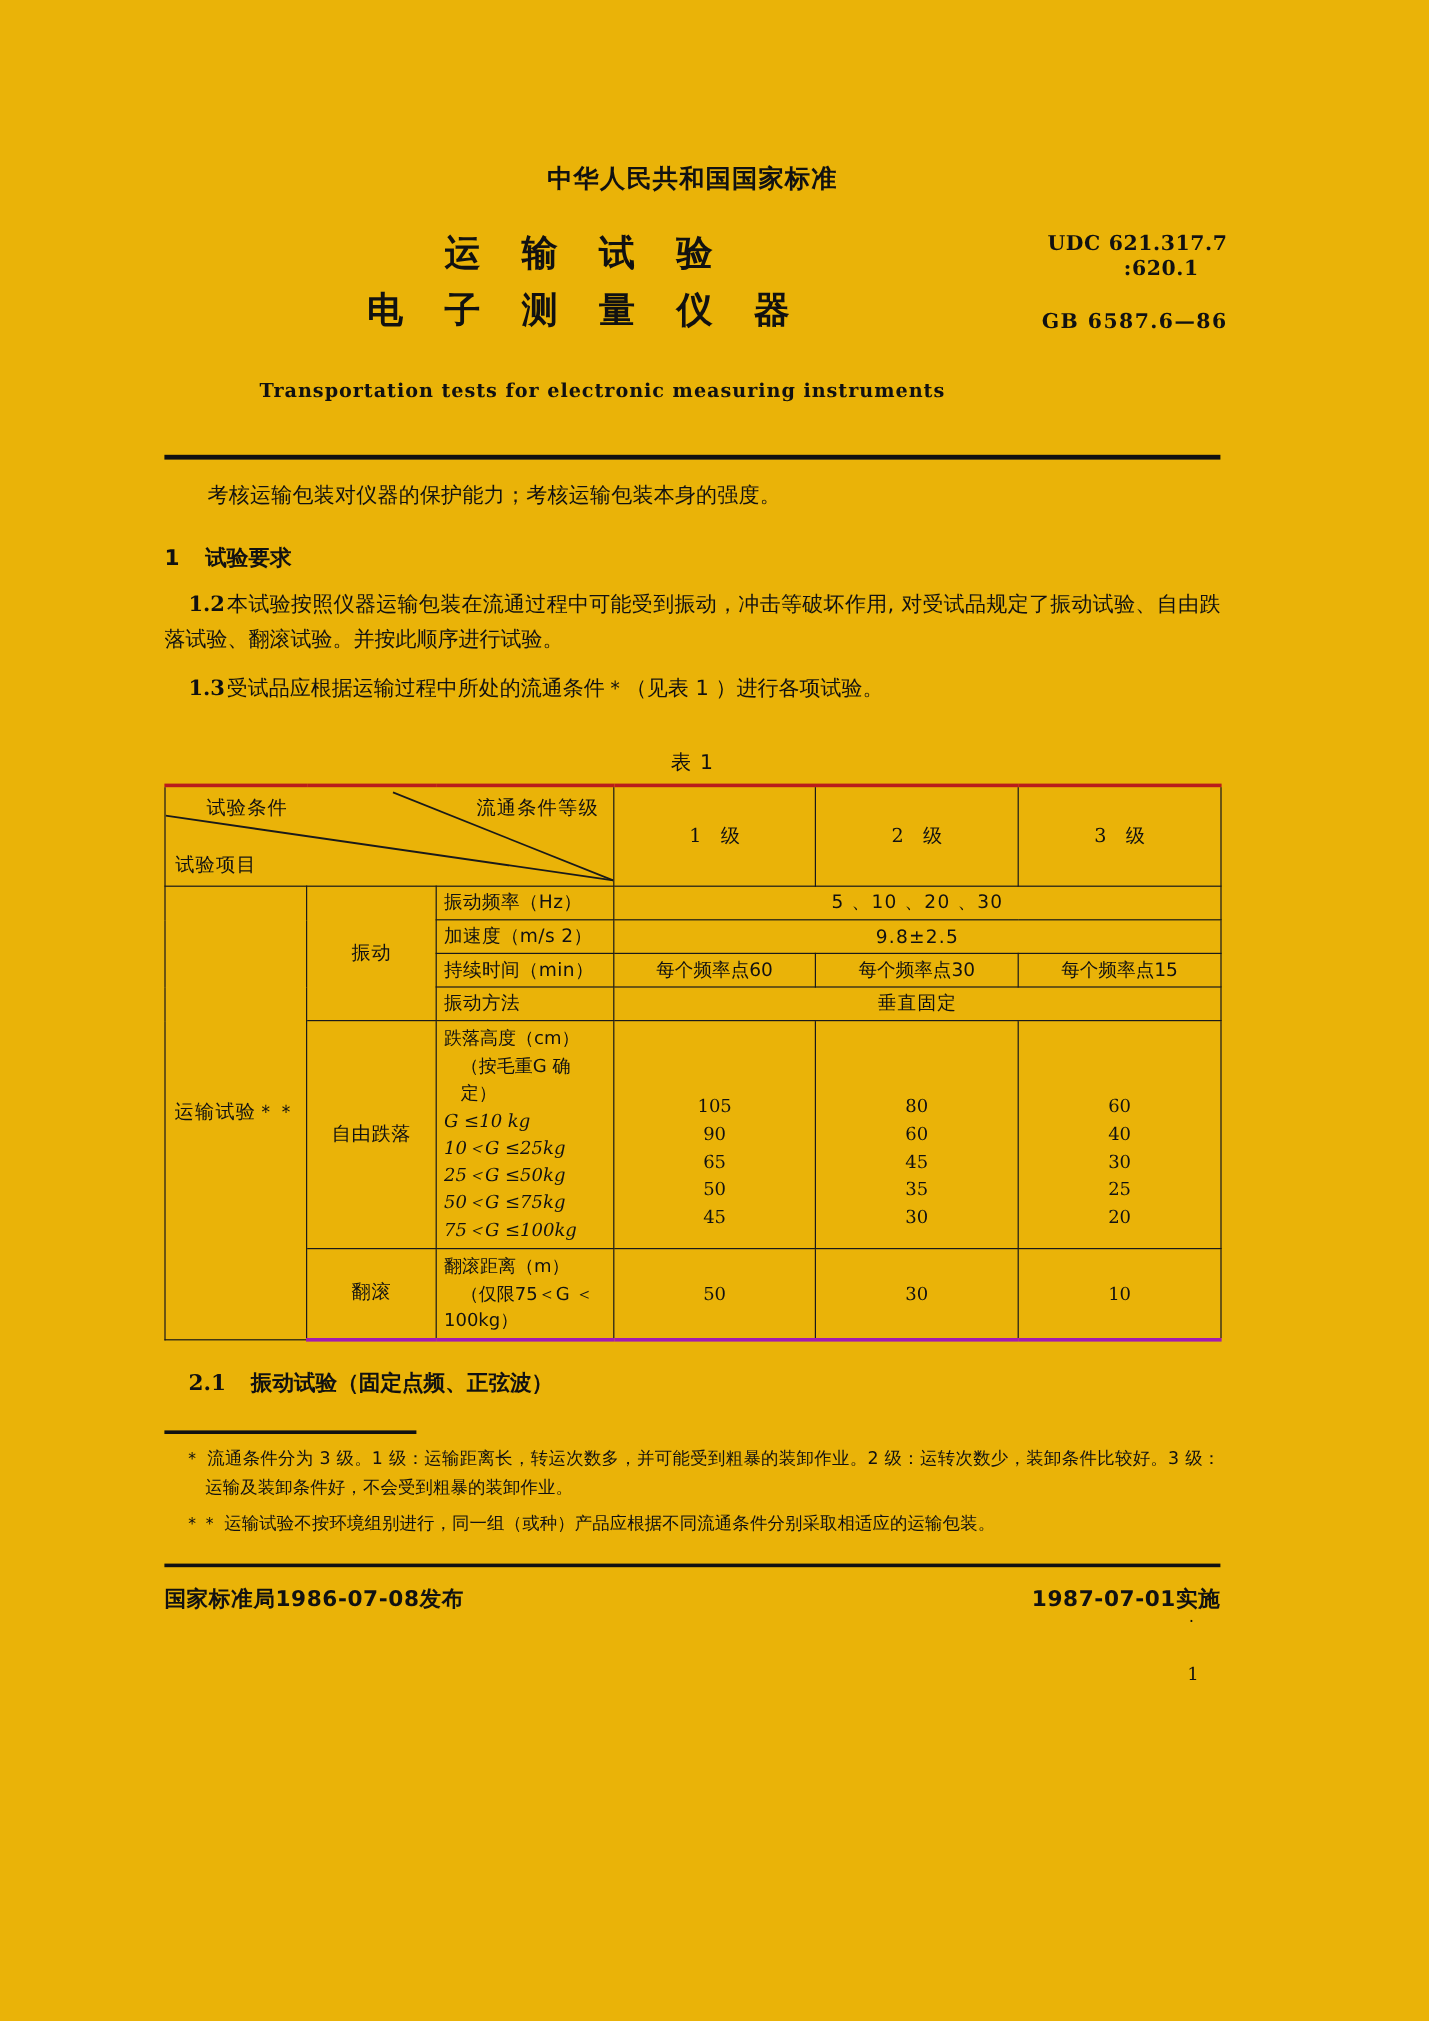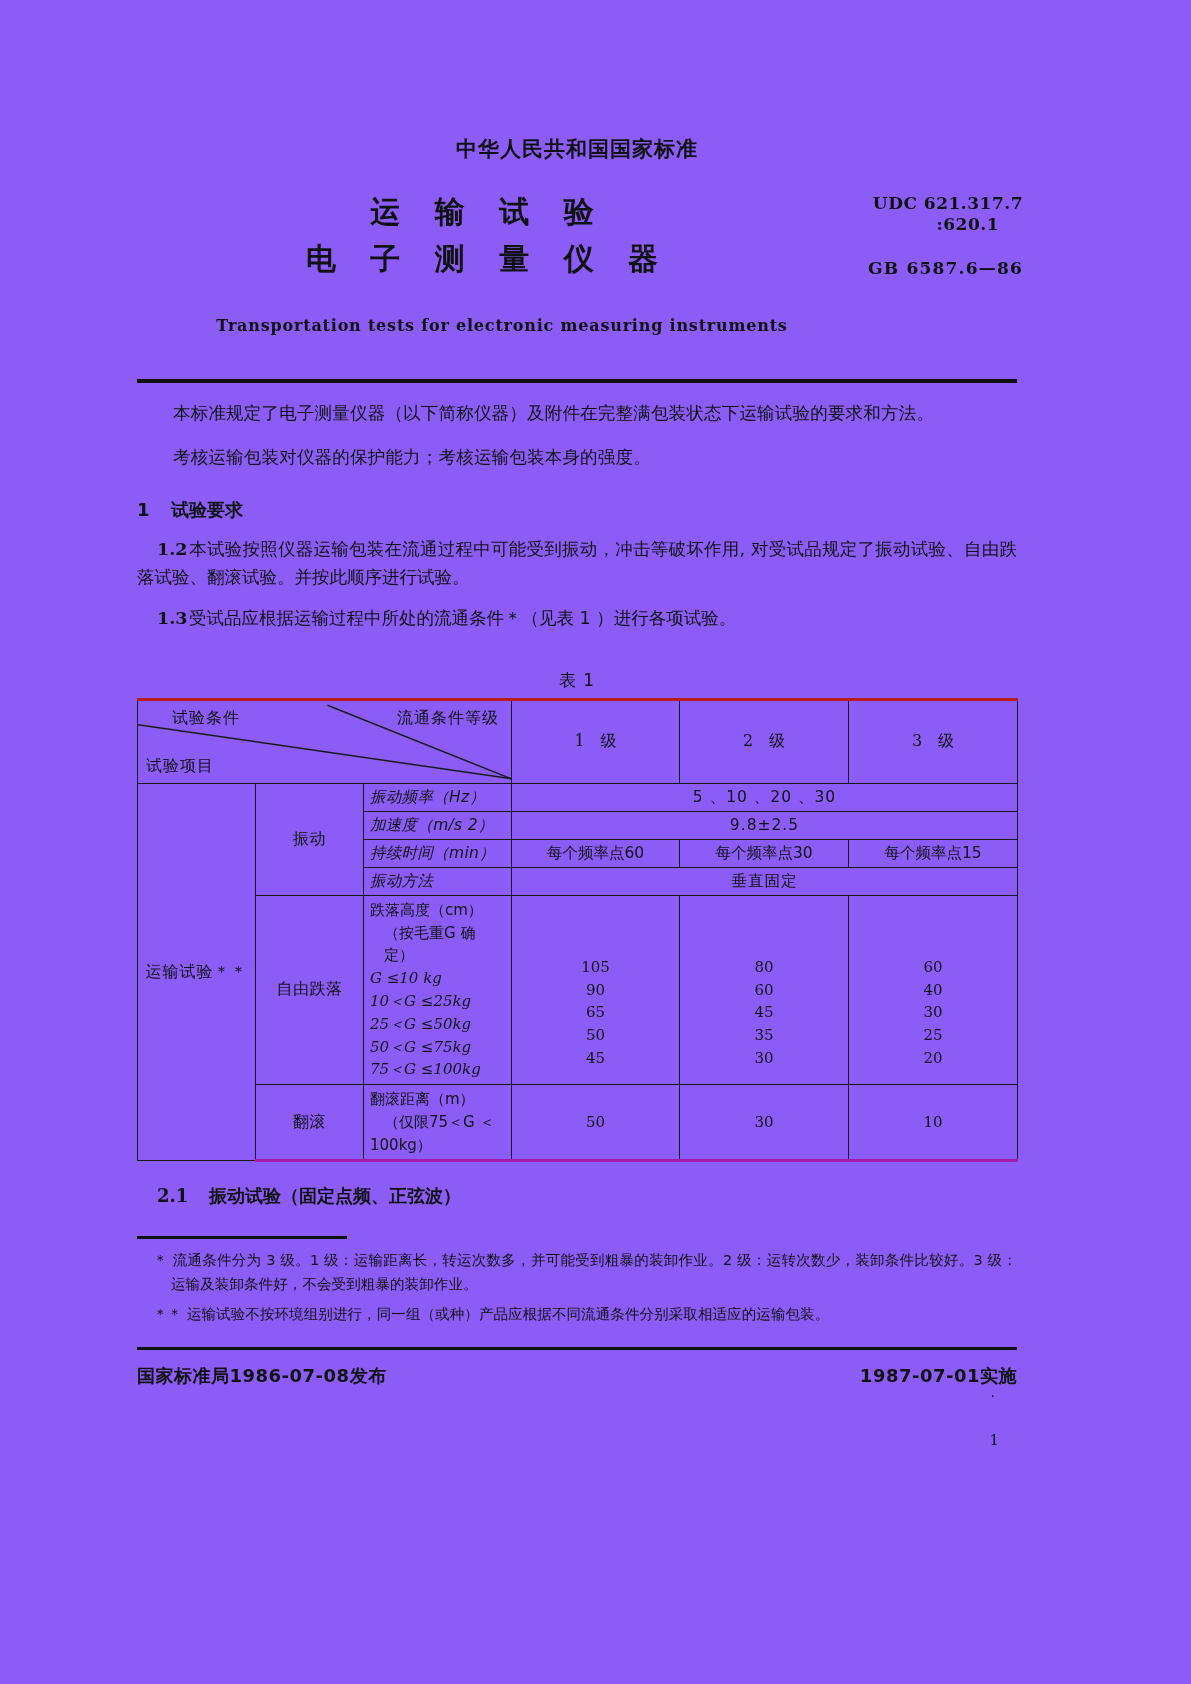--- a/index.html
+++ b/index.html
@@ -9,21 +9,21 @@
   }
   body {
     font-family: "DejaVu Sans", "Liberation Sans", sans-serif;
     color: #111;
   }
   #page {
     position: relative;
     width: 1191px;
     height: 1684px;
     margin: 0 auto;
-    background: #8b5cf6;
+    background: #eab308;
     overflow: hidden;
   }
   .content {
     position: absolute;
     left: 137px;
     top: 0;
     width: 880px;
     height: 1684px;
   }
 
@@ -179,21 +179,20 @@
   td.big-cat {
     text-align: center;
     font-size: 16px;
     letter-spacing: 0.5px;
     width: 108px;
   }
   td.param {
     font-size: 15.5px;
     letter-spacing: 0.3px;
     padding-left: 10px;
-    font-style: italic;
   }
   td.val { text-align: center; font-size: 15.5px; }
   td.span-val { text-align: center; font-size: 15.5px; letter-spacing: 1px; }
   .fall-list {
     line-height: 1.52;
     font-size: 15px;
     padding-left: 10px;
   }
   .fall-list .ital {
     font-family: "DejaVu Serif", "Liberation Serif", serif;
@@ -265,21 +264,20 @@
         <div class="gb-no">GB 6587.6—86</div>
       </div>
       <div class="main-title">运 输 试 验</div>
       <div class="main-title">电 子 测 量 仪 器</div>
     </div>
 
     <div class="en-title">Transportation tests for electronic measuring instruments</div>
 
     <hr class="rule-thick">
 
-    <div class="para indent2">本标准规定了电子测量仪器（以下简称仪器）及附件在完整满包装状态下运输试验的要求和方法。</div>
     <div class="para indent2">考核运输包装对仪器的保护能力；考核运输包装本身的强度。</div>
 
     <div class="sec-head">
       <span class="num">1</span><span>试验要求</span>
     </div>
 
     <div class="sub-para">
       <span class="num">1.2</span><span>本试验按照仪器运输包装在流通过程中可能受到振动，冲击等破坏作用, 对受试品规定了振动试验、自由跌落试验、翻滚试验。并按此顺序进行试验。</span>
     </div>
     <div class="sub-para">

